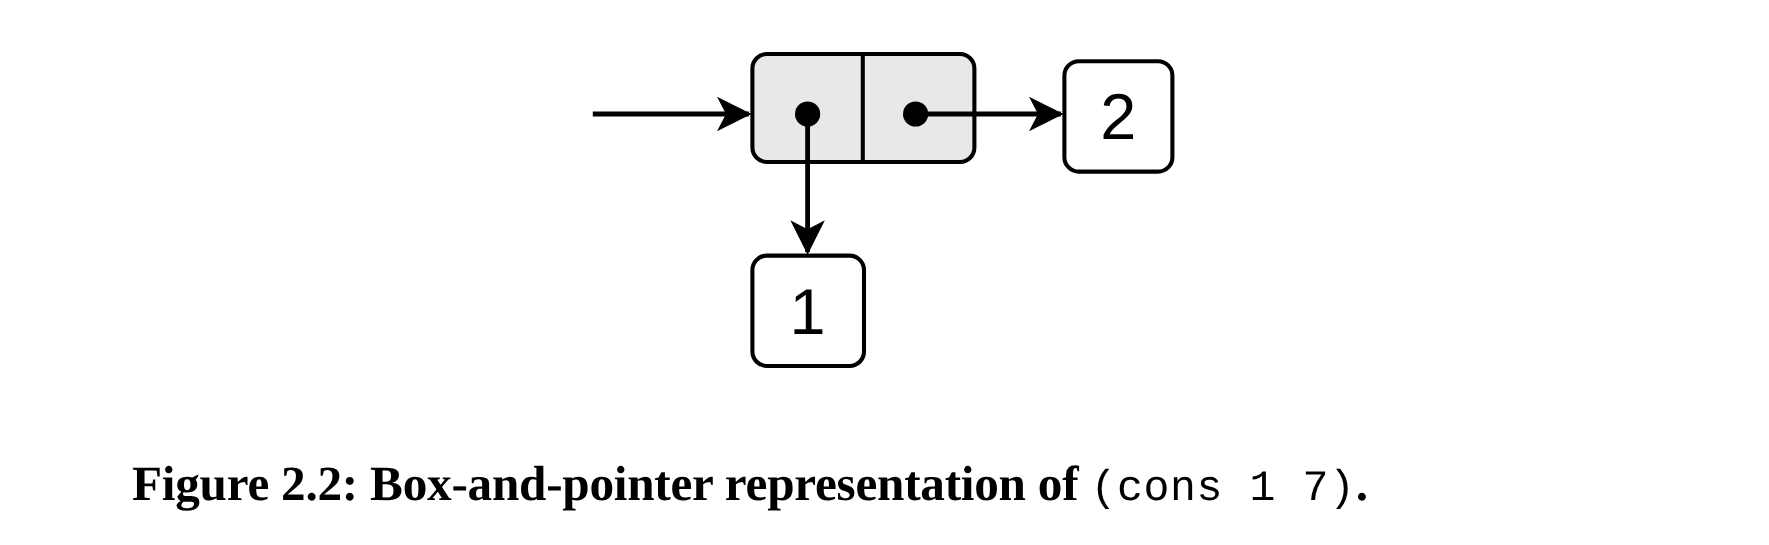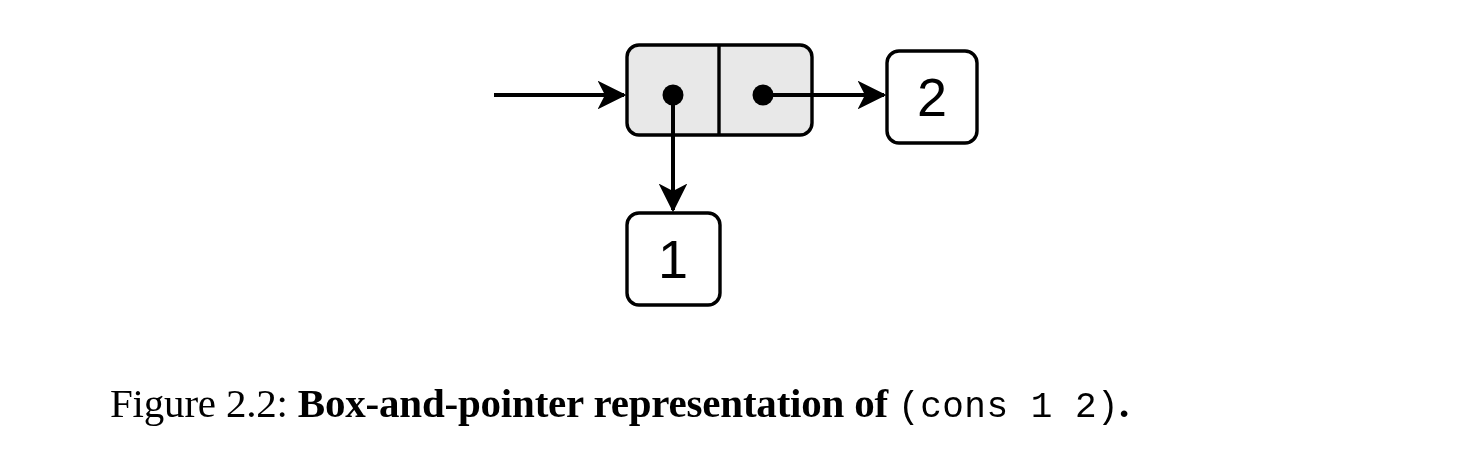--- a/index.html
+++ b/index.html
@@ -39,21 +39,21 @@
     width: 1300px;
     height: 62px;
     line-height: 62px;
     white-space: nowrap;
     color: #000000;
     font-family: "Liberation Serif", "DejaVu Serif", serif;
     font-size: 41px;
     letter-spacing: -0.2px;
   }
   #caption .cap-label {
-    font-weight: normal;
+    font-weight: bold;
   }
   #caption .cap-text {
     font-weight: bold;
   }
   #caption .cap-code {
     font-family: "Liberation Mono", "DejaVu Sans Mono", monospace;
     font-size: 36px;
     font-weight: normal;
     letter-spacing: 0.5px;
   }
@@ -94,16 +94,16 @@
 
       <rect x="627" y="213" width="93" height="92" rx="12" ry="12" fill="#ffffff" stroke="#000000" stroke-width="3.4"></rect>
       <text class="cell-value-text" x="673" y="278" text-anchor="middle">1</text>
 
       <rect x="887" y="51" width="90" height="92" rx="12" ry="12" fill="#ffffff" stroke="#000000" stroke-width="3.4"></rect>
       <text class="cell-value-text" x="932" y="116" text-anchor="middle">2</text>
     </svg>
   </div>
 
   <div id="caption">
-    <span class="cap-label">Figure 2.2:</span><span class="cap-text"> Box-and-pointer representation of </span><span class="cap-code">(cons 1 2)</span><span class="cap-text">.</span>
+    <span class="cap-label">Figure 2.2:</span><span class="cap-text"> Box-and-pointer representation of </span><span class="cap-code">(cons 1 7)</span><span class="cap-text">.</span>
   </div>
 
 </div>
 
 </body></html>

